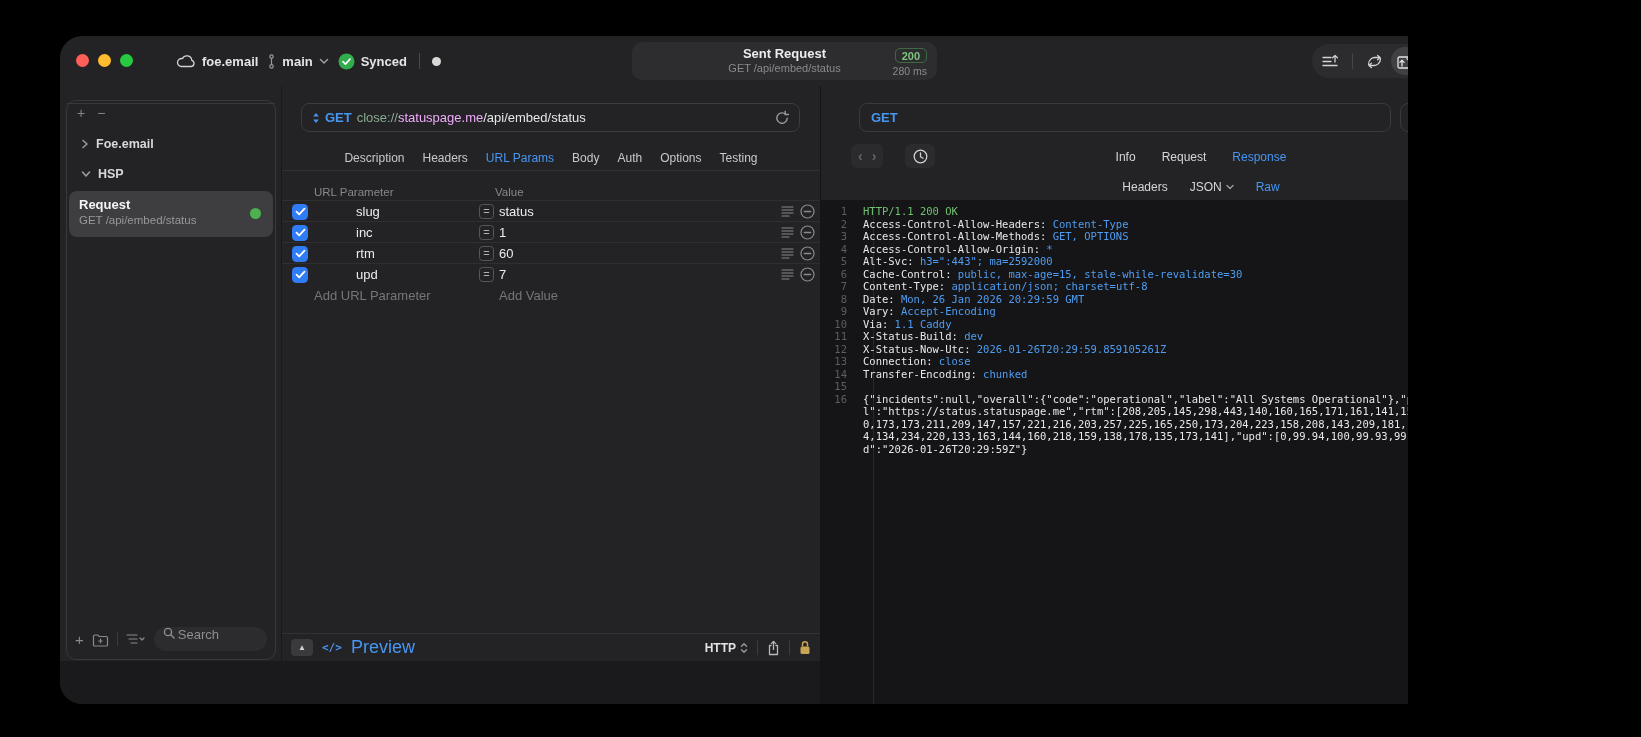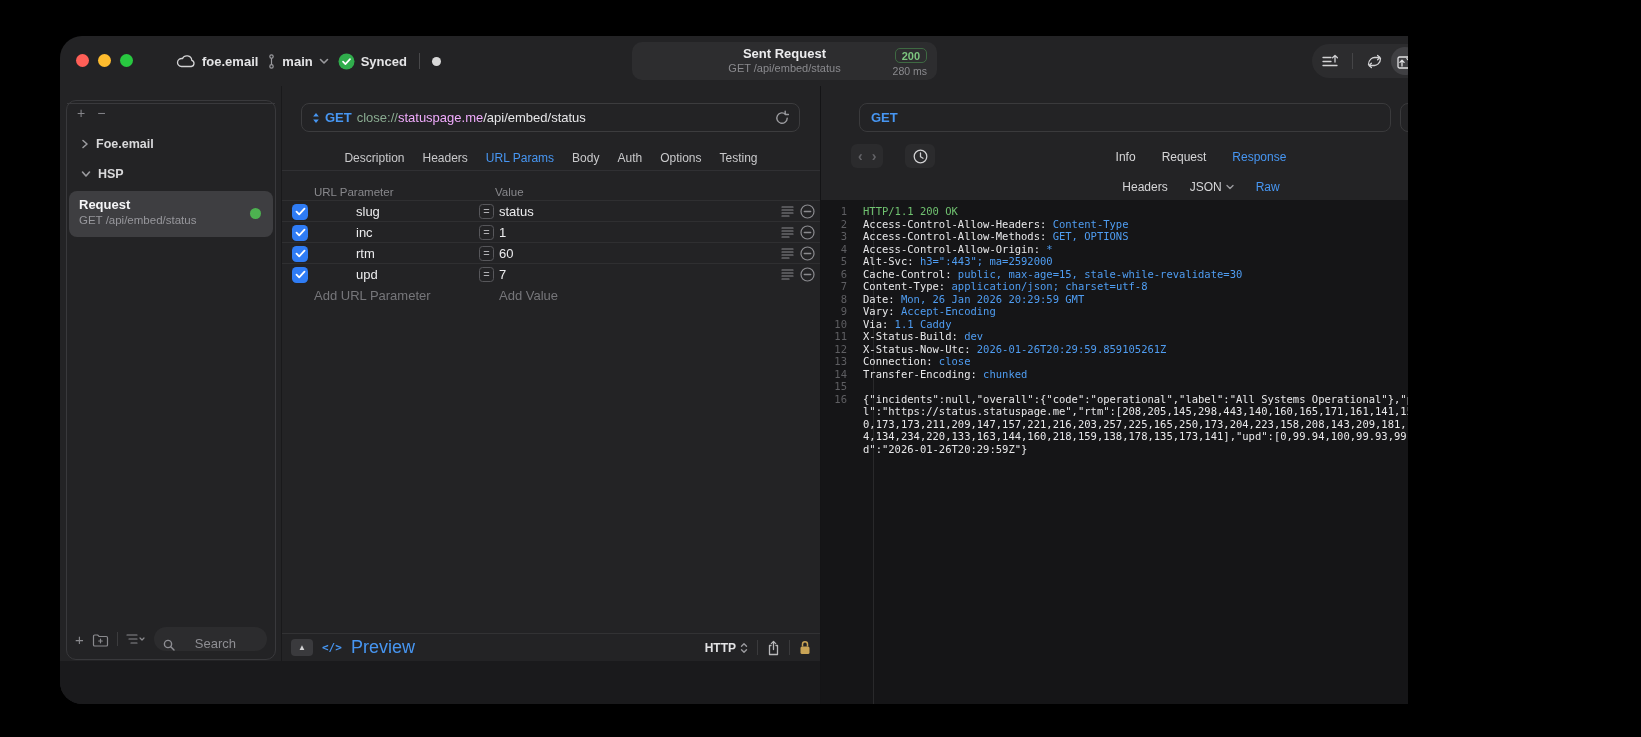--- a/index.html
+++ b/index.html
@@ -48,21 +48,21 @@
   .sb-request { position:relative; margin:2px 2px 0 2px; height:46px; background:#3e3e41;
                 border-radius:8px; padding:6px 10px; }
   .sbr-title { font-size:13px; font-weight:bold; color:#f5f5f7; }
   .sbr-sub { font-size:11.5px; color:#97979c; margin-top:2px; }
   .green-dot { position:absolute; right:12px; top:17px; width:11px; height:11px; border-radius:50%; background:#4db150; }
   .sb-bottom { position:absolute; bottom:7px; left:8px; right:8px; height:26px;
                display:flex; align-items:center; gap:8px; }
   .sb-bsep { width:1px; height:14px; background:#3c3c3e; }
   .plus-glyph { color:#8a8a8e; font-size:15px; line-height:1; }
   .search-pill { flex:1; height:24px; background:#2c2c2e; border-radius:12px; display:flex;
-                 align-items:flex-end; gap:20px; padding:0 9px; color:#8e8e93; font-size:13px; }
+                 align-items:flex-start; gap:3px; padding:0 9px; color:#8e8e93; font-size:13px; }
 
   
   .editor { position:absolute; left:221px; top:50px; width:539px; height:575px; border-left:1px solid #19191b; }
   .url-bar { position:absolute; left:19px; top:17px; width:499px; height:29px; border:1px solid #3c3c3e;
              border-radius:8px; display:flex; align-items:center; padding:0 10px; gap:5px; font-size:13px; }
   .method { color:var(--blue); font-weight:bold; }
   .u-scheme { color:#8aab91; } .u-host { color:#f0abfc; } .u-path { color:#e6e6e8; }
   .refresh { margin-left:auto; }
   .editor-tabs { position:absolute; left:0; right:0; top:59px; height:26px; display:flex;
                  justify-content:center; align-items:center; gap:18px; font-size:12px; color:#c9c9cb;

